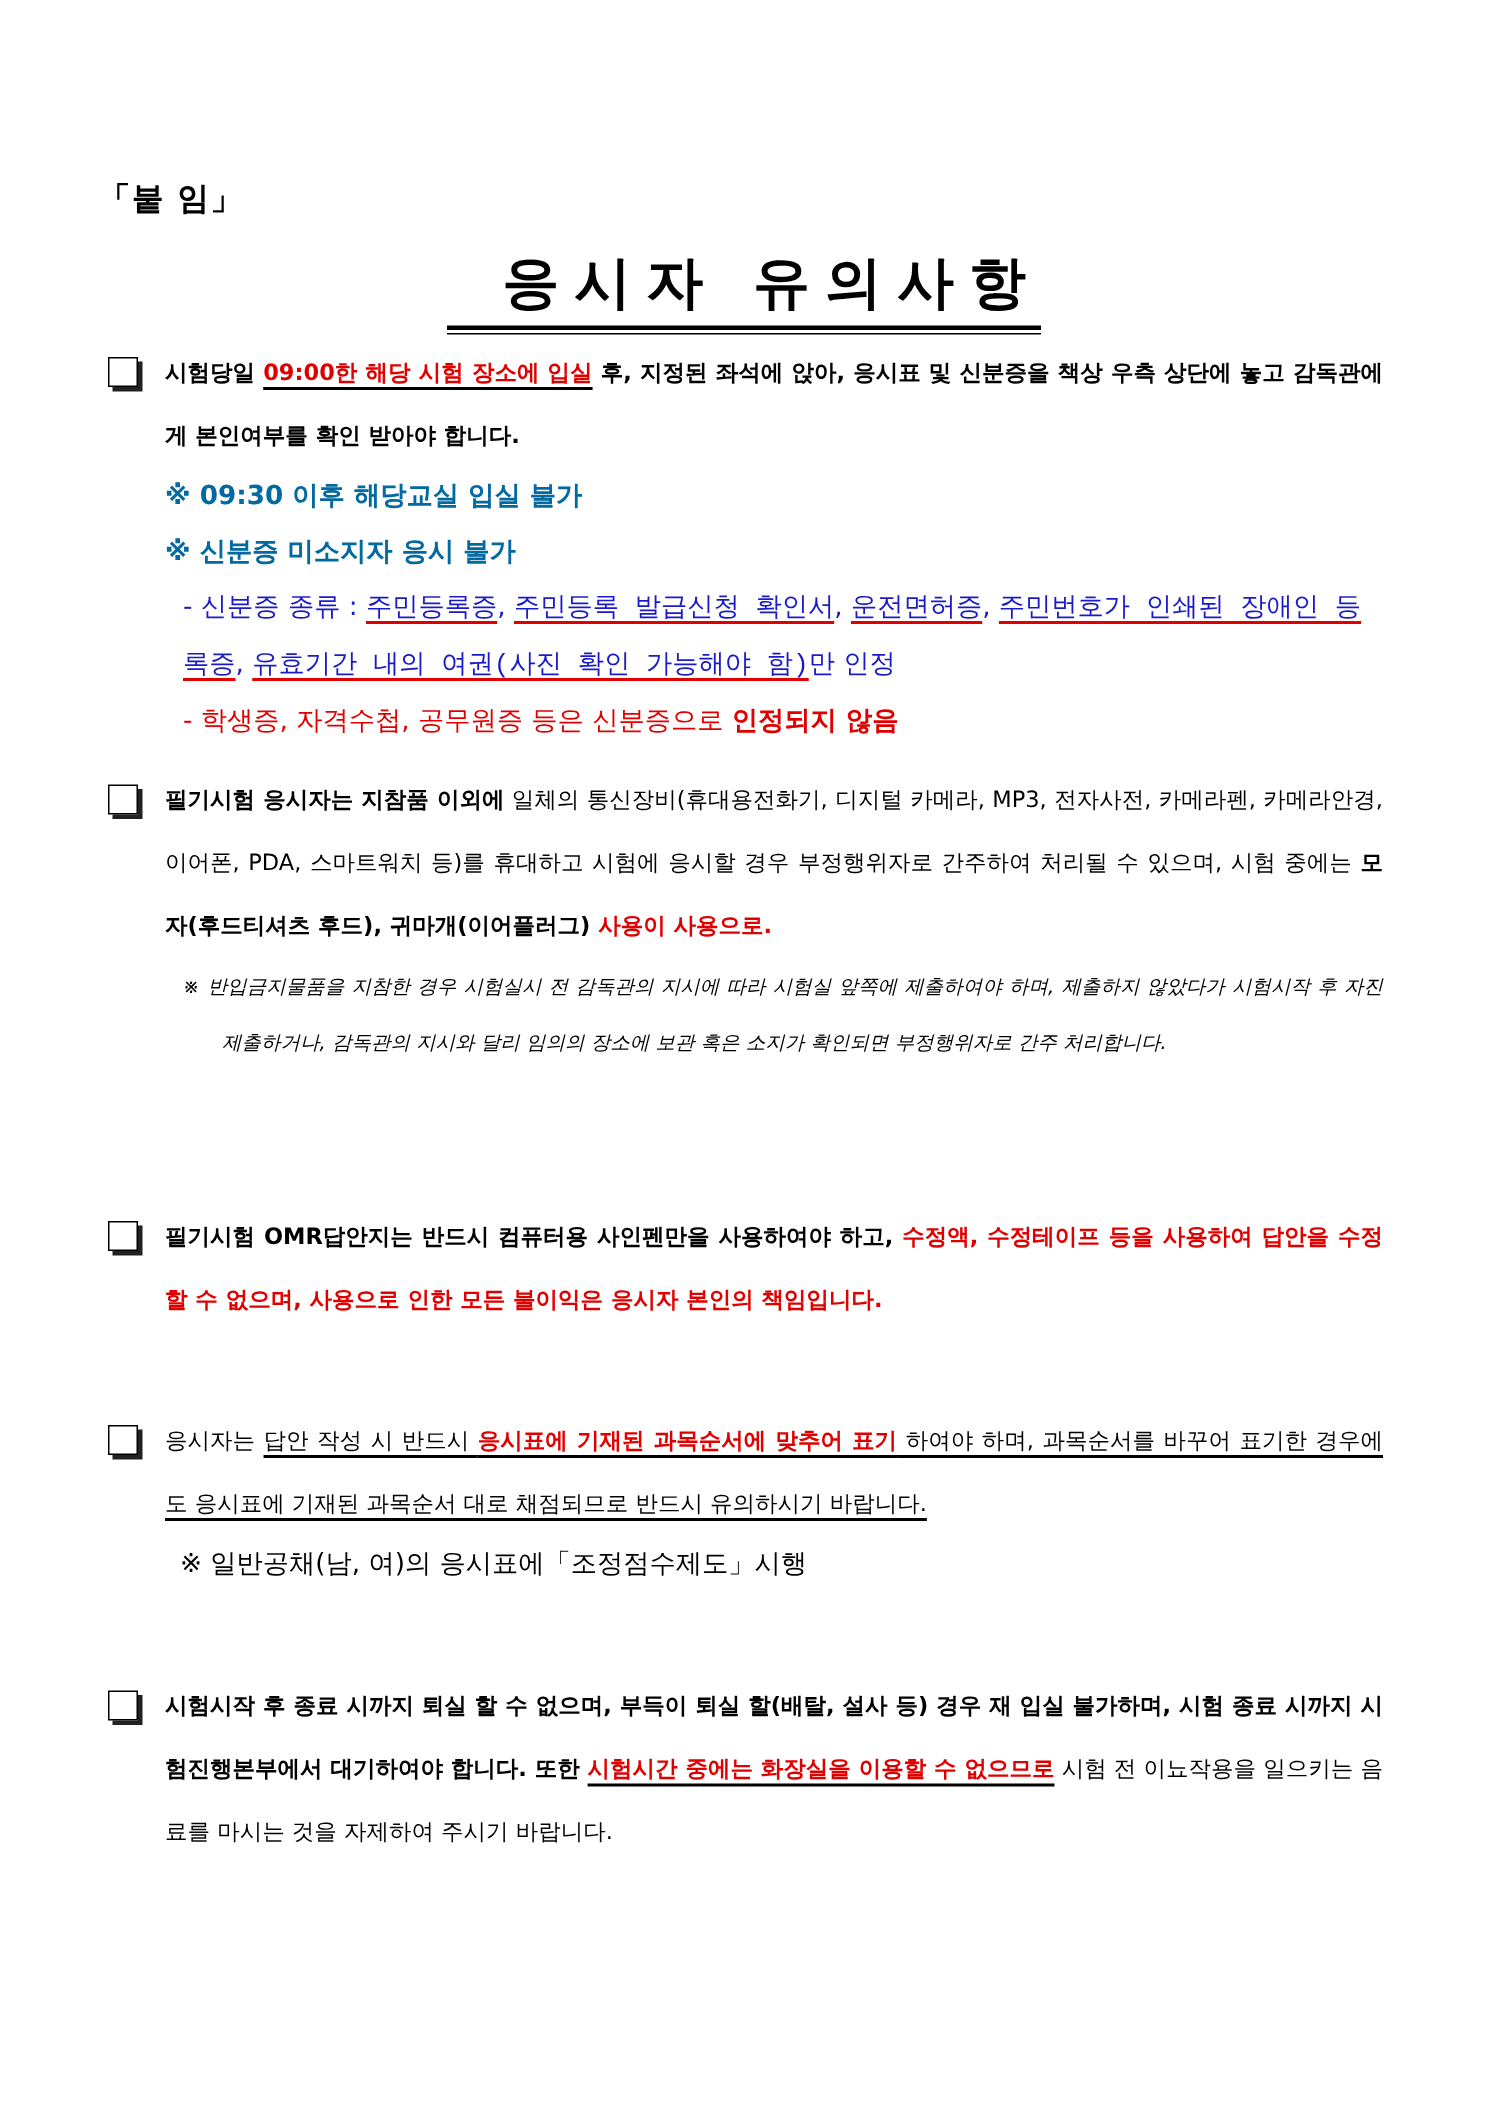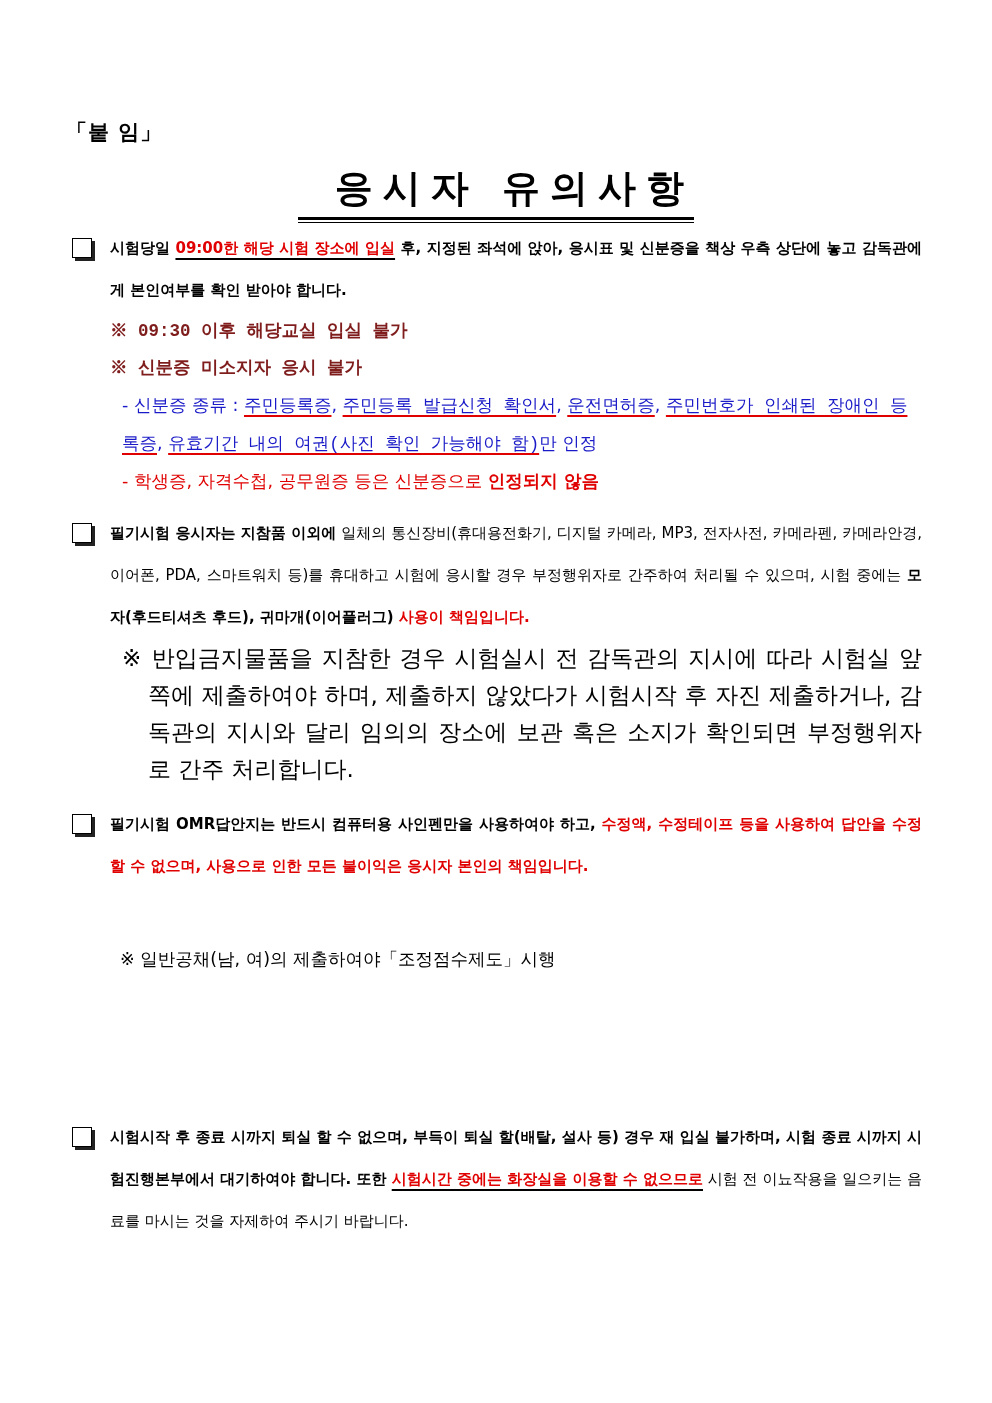--- a/index.html
+++ b/index.html
@@ -13,23 +13,23 @@
 
   .sec { position: absolute; left: 70px; width: 852px; }
   .row { position: relative; padding-left: 40px; font-size: 15px; line-height: 42px; text-align: justify; text-align-last: auto; }
   .checkbox { position: absolute; left: 2px; top: 11px; width: 18px; height: 18px; border: 1.5px solid #000; background: #fff; box-shadow: 3px 3px 0 0 #222; }
   .b { font-weight: bold; }
   .red { color: #e00000; }
   .blue { color: #1a1ac8; }
   .ul { text-decoration: underline; text-decoration-color: #000; text-underline-offset: 5px; text-decoration-thickness: 1.5px; }
   .ul-red { text-decoration: underline; text-decoration-color: #e00000; text-underline-offset: 4px; text-decoration-thickness: 1.5px; font-family: Liberation Mono, monospace; }
   .note { position: relative; font-size: 17.5px; line-height: 37px; }
-  .note.red-note { color: #7f1d1d; font-weight: bold; padding-left: 40px; font-family: Liberation Mono, monospace; }
+  .note.red-note { color: #0369a1; font-weight: bold; padding-left: 40px; }
   .dash { position: relative; font-size: 17.5px; line-height: 37px; padding-left: 52px; }
-  .small { font-size: 23px; line-height: 37px; padding-left: 78px; text-indent: -26px; text-align: justify; }
+  .small { font-size: 13px; line-height: 37px; padding-left: 78px; text-indent: -26px; text-align: justify; font-style: italic; }
   .small2 { font-size: 17.5px; line-height: 37px; padding-left: 50px; }
 </style>
 </head>
 <body>
 
 <div class="attach">「붙 임」</div>
 
 <div class="title-wrap">
   <span class="title">응시자 유의사항</span>
   <div class="title-rule"></div>
@@ -47,34 +47,38 @@
     <span>- 신분증 종류 : </span><span class="ul-red">주민등록증</span><span>, </span><span class="ul-red">주민등록 발급신청 확인서</span><span>, </span><span class="ul-red">운전면허증</span><span>, </span><span class="ul-red">주민번호가 인쇄된 장애인 등록증</span><span>, </span><span class="ul-red">유효기간 내의 여권(사진 확인 가능해야 함)</span><span>만 인정</span>
   </div>
   <div class="dash red">
     <span>- 학생증, 자격수첩, 공무원증 등은 신분증으로 </span><span class="b">인정되지 않음</span>
   </div>
 </div>
 
 <div class="sec" style="top:512px;">
   <div class="row">
     <span class="checkbox"></span>
-    <span class="b">필기시험 응시자는 지참품 이외에</span><span> 일체의 통신장비(휴대용전화기, 디지털 카메라, MP3, 전자사전, 카메라펜, 카메라안경, 이어폰, PDA, 스마트워치 등)를 휴대하고 시험에 응시할 경우 부정행위자로 간주하여 처리될 수 있으며, 시험 중에는 </span><span class="b">모자(후드티셔츠 후드), 귀마개(이어플러그)</span><span class="b red"> 사용이 책임입니다.</span>
+    <span class="b">필기시험 응시자는 지참품 이외에</span><span> 일체의 통신장비(휴대용전화기, 디지털 카메라, MP3, 전자사전, 카메라펜, 카메라안경, 이어폰, PDA, 스마트워치 등)를 휴대하고 시험에 응시할 경우 부정행위자로 간주하여 처리될 수 있으며, 시험 중에는 </span><span class="b">모자(후드티셔츠 후드), 귀마개(이어플러그)</span><span class="b red"> 사용이 사용으로.</span>
   </div>
   <div class="small" style="margin-top:2px;">※ 반입금지물품을 지참한 경우 시험실시 전 감독관의 지시에 따라 시험실 앞쪽에 제출하여야 하며, 제출하지 않았다가 시험시작 후 자진 제출하거나, 감독관의 지시와 달리 임의의 장소에 보관 혹은 소지가 확인되면 부정행위자로 간주 처리합니다.</div>
 </div>
 
 <div class="sec" style="top:803px;">
   <div class="row b">
     <span class="checkbox"></span>
     <span>필기시험 OMR답안지는 반드시 컴퓨터용 사인펜만을 사용하여야 하고,</span><span class="red"> 수정액, 수정테이프 등을 사용하여 답안을 수정할 수 없으며, 사용으로 인한 모든 불이익은 응시자 본인의 책임입니다.</span>
   </div>
 </div>
 
 <div class="sec" style="top:939px;">
-  <div class="small2" style="margin-top:2px;">※ 일반공채(남, 여)의 제출하여야「조정점수제도」시행</div>
+  <div class="row">
+    <span class="checkbox"></span>
+    <span>응시자는 </span><span class="ul">답안 작성 시 반드시 </span><span class="ul red b">응시표에 기재된 과목순서에 맞추어 표기</span><span class="ul"> 하여야 하며, 과목순서를 바꾸어 표기한 경우에도 응시표에 기재된 과목순서 대로 채점되므로 반드시 유의하시기 바랍니다.</span>
+  </div>
+  <div class="small2" style="margin-top:2px;">※ 일반공채(남, 여)의 응시표에「조정점수제도」시행</div>
 </div>
 
 <div class="sec" style="top:1116px;">
   <div class="row">
     <span class="checkbox"></span>
     <span class="b">시험시작 후 종료 시까지 퇴실 할 수 없으며, 부득이 퇴실 할(배탈, 설사 등) 경우 재 입실 불가하며, 시험 종료 시까지 시험진행본부에서 대기하여야 합니다.</span><span class="b"> 또한 </span><span class="b red ul">시험시간 중에는 화장실을 이용할 수 없으므로</span><span> 시험 전 이뇨작용을 일으키는 음료를 마시는 것을 자제하여 주시기 바랍니다.</span>
   </div>
 </div>
 
 </body></html>

